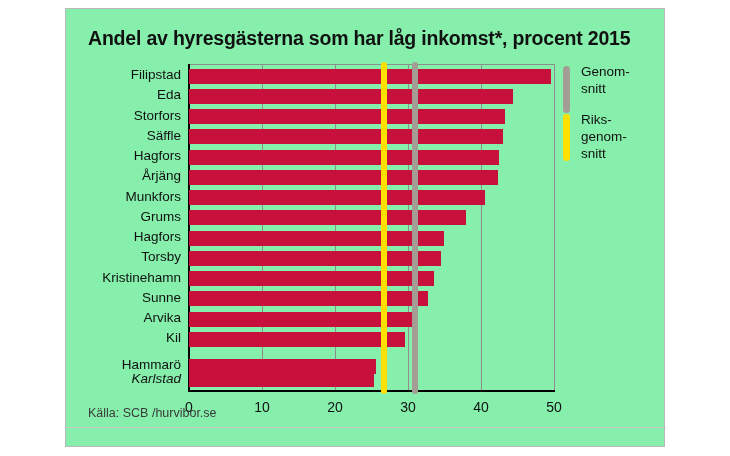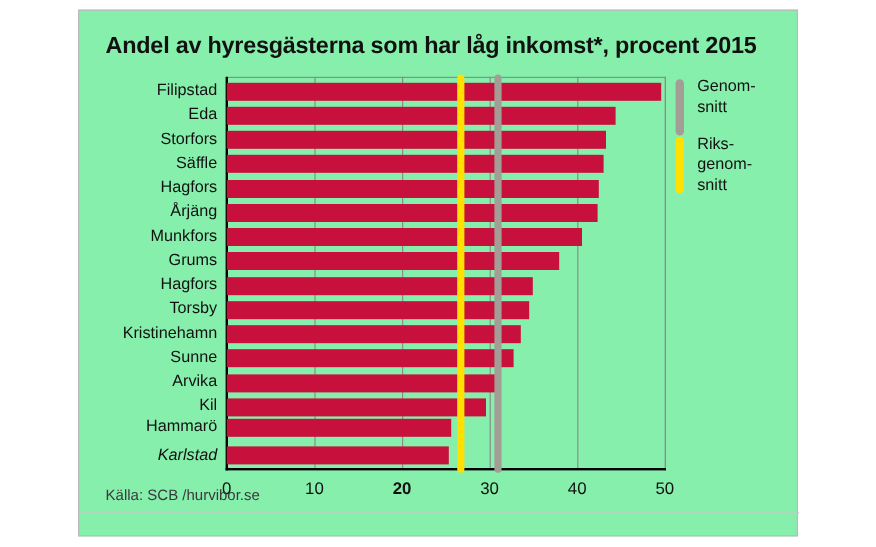--- a/index.html
+++ b/index.html
@@ -149,39 +149,39 @@
             <div class="bar" title="Sunne: 32.7%" style="width: 238.71px; background: rgb(200, 16, 60);"></div>
           </div>
           <div class="row" style="top: 243px;">
             <div class="ylabel">Arvika</div>
             <div class="bar" title="Arvika: 30.7%" style="width: 224.11px; background: rgb(200, 16, 60);"></div>
           </div>
           <div class="row" style="top: 263.25px;">
             <div class="ylabel">Kil</div>
             <div class="bar" title="Kil: 29.6%" style="width: 216.08px; background: rgb(200, 16, 60);"></div>
           </div>
-          <div class="row" style="top: 280px; text-decoration: underline;">
+          <div class="row" style="top: 290px; text-decoration: underline;">
             <div class="ylabel">Hammarö</div>
             <div class="bar" title="Hammarö: 25.6%" style="width: 186.88px; background: rgb(200, 16, 60);"></div>
           </div>
           <div class="row" style="top: 303.75px; font-style: italic;">
             <div class="ylabel">Karlstad</div>
             <div class="bar" title="Karlstad: 25.3%" style="width: 184.69px; background: rgb(200, 16, 60);"></div>
           </div>
         </div>
       <div id="reflines">
           <div class="refline" style="left: 191.91px; background: rgb(255, 224, 0);"></div>
           <div class="refline" style="left: 223.3px; background: rgb(163, 157, 149);"></div>
         </div>
     </div>
 
     <div id="xticks">
         <div class="tick" style="left: 0px;">0</div>
         <div class="tick" style="left: 73px;">10</div>
-        <div class="tick" style="left: 146px; font-weight: bold;">20</div>
+        <div class="tick" style="left: 146px;">20</div>
         <div class="tick" style="left: 219px;">30</div>
         <div class="tick" style="left: 292px;">40</div>
         <div class="tick" style="left: 365px; text-align: right;">50</div>
       </div>
 
     <div id="legend">
         <div class="legend-item">
           <div class="legend-swatch" style="background: rgb(163, 157, 149); height: 47px;"></div>
           <div class="legend-text">
             <div>Genom-</div>

